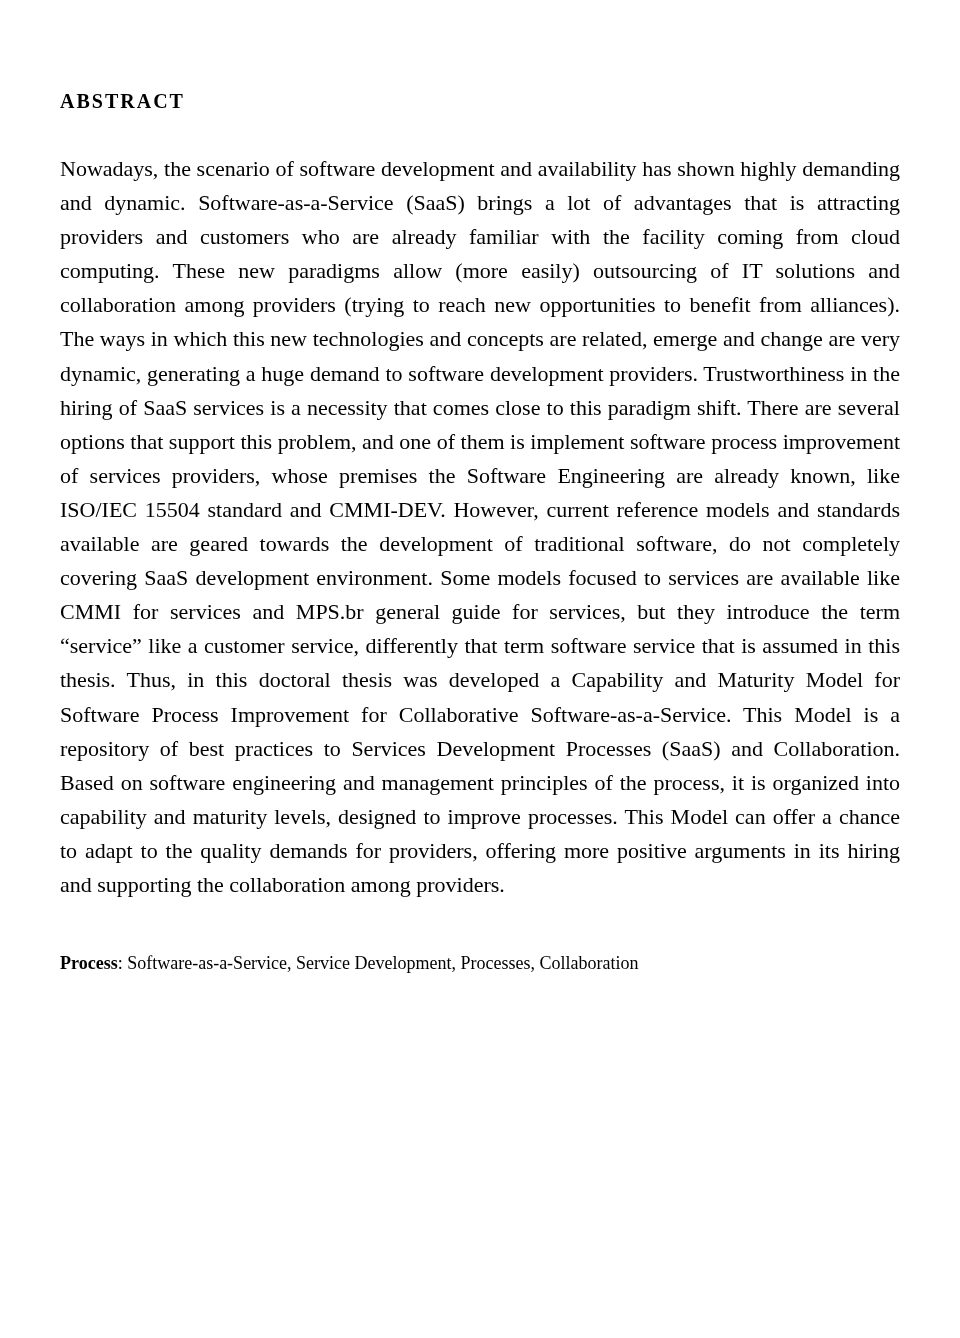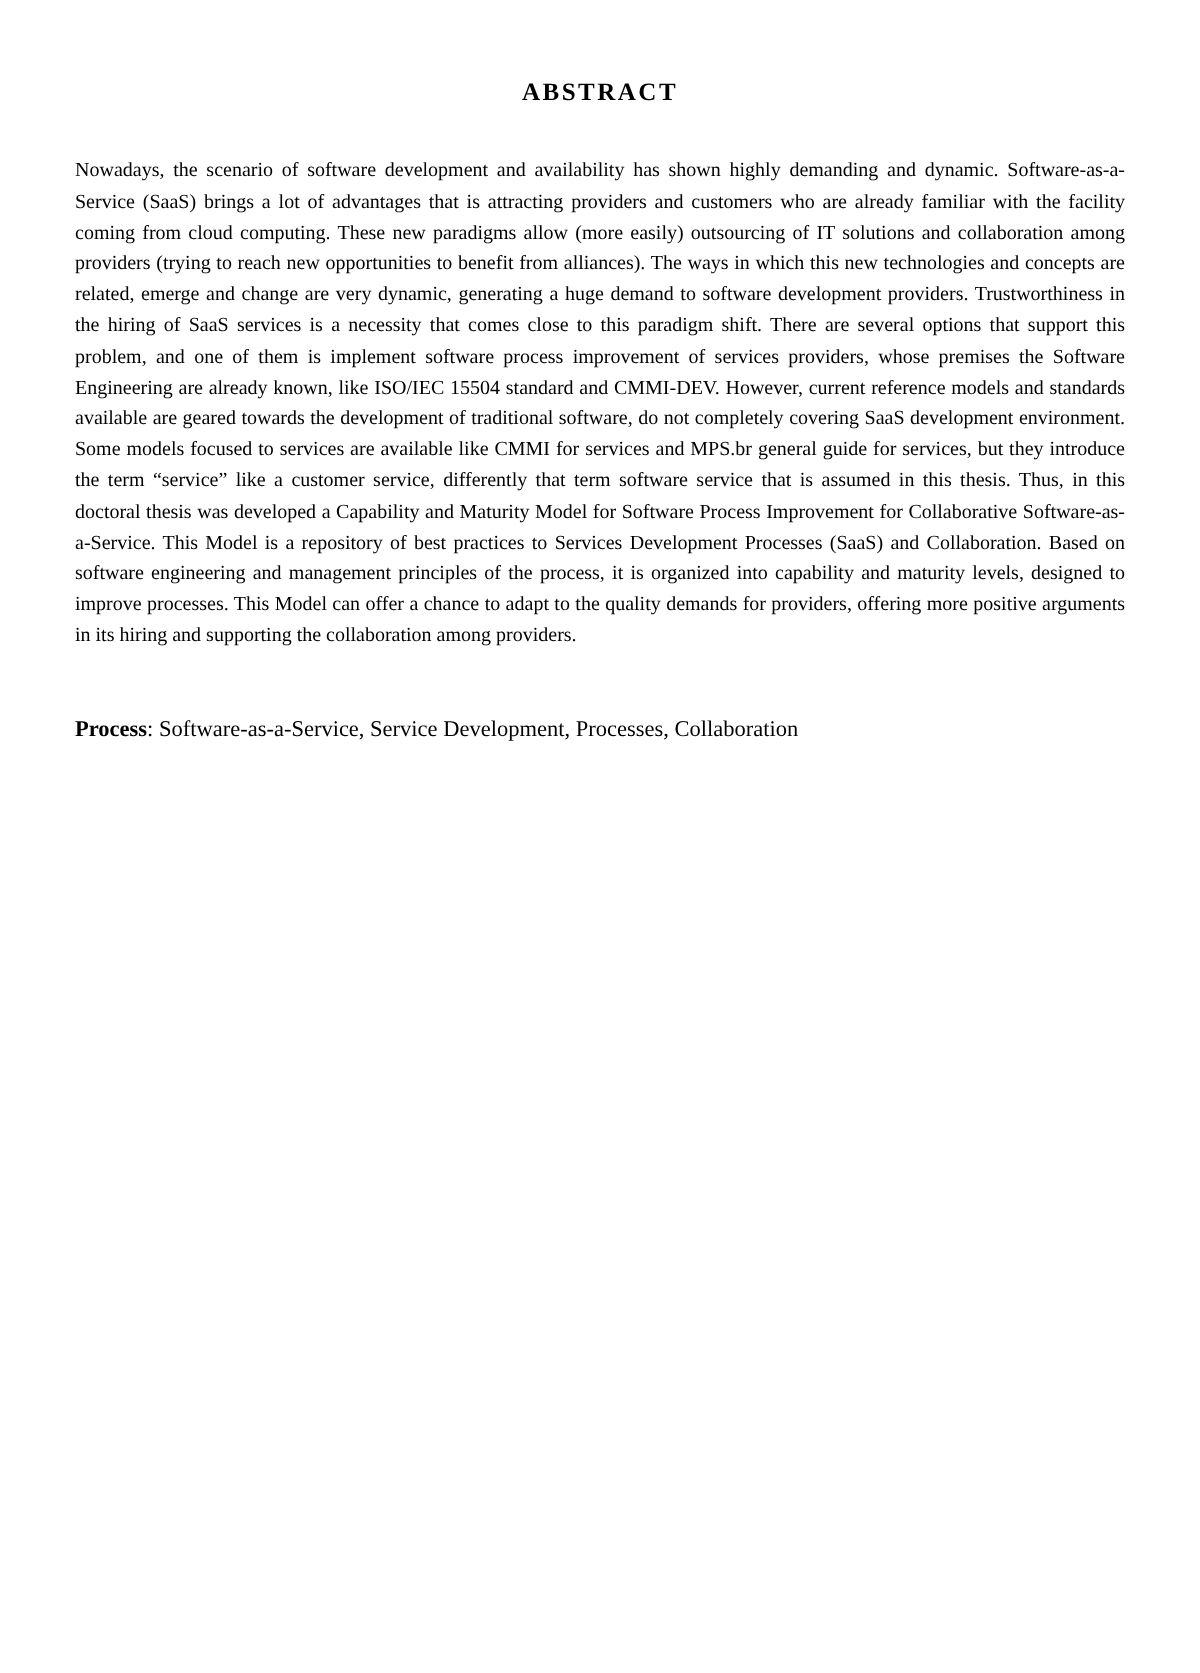--- a/index.html
+++ b/index.html
@@ -19,31 +19,32 @@
       padding: 60px 60px 60px 60px;
     }
 
     .page-container {
       width: 100%;
       max-width: 840px;
       margin: 0 auto;
     }
 
     .abstract-title {
-      text-align: center;
+      text-align: left;
       font-weight: bold;
       font-size: 20px;
       letter-spacing: 2px;
       margin-bottom: 36px;
       font-family: "Times New Roman", Times, serif;
+      margin-top: 27px;
     }
 
     .abstract-body {
       text-align: justify;
-      font-size: 16px;
+      font-size: 22px;
       line-height: 1.55;
       margin-bottom: 0;
     }
 
     .keywords-section {
       margin-top: 48px;
       font-size: 18px;
       line-height: 1.55;
       text-align: justify;
     }

